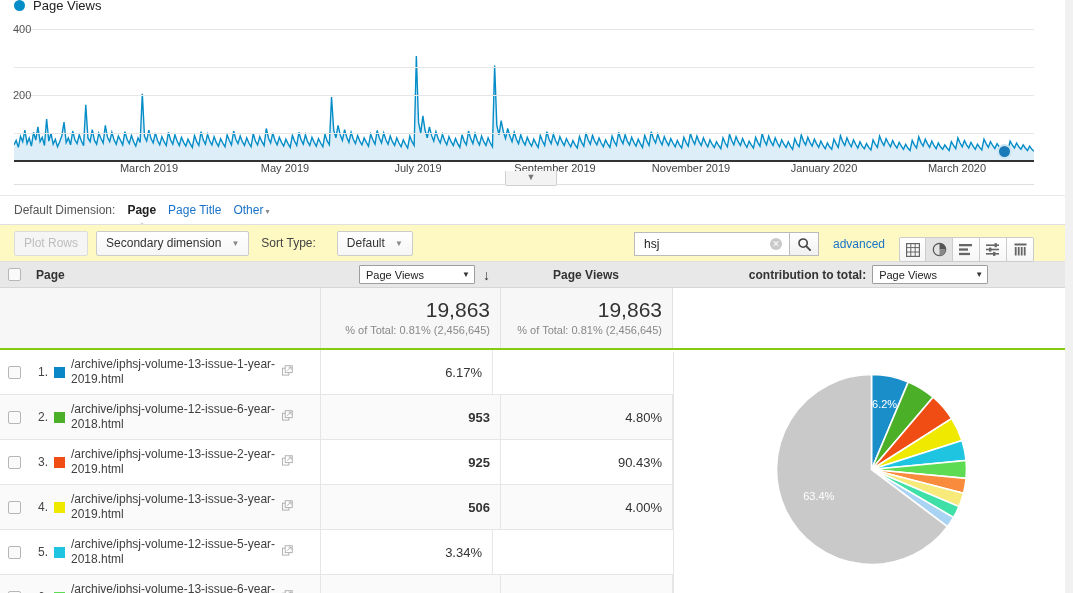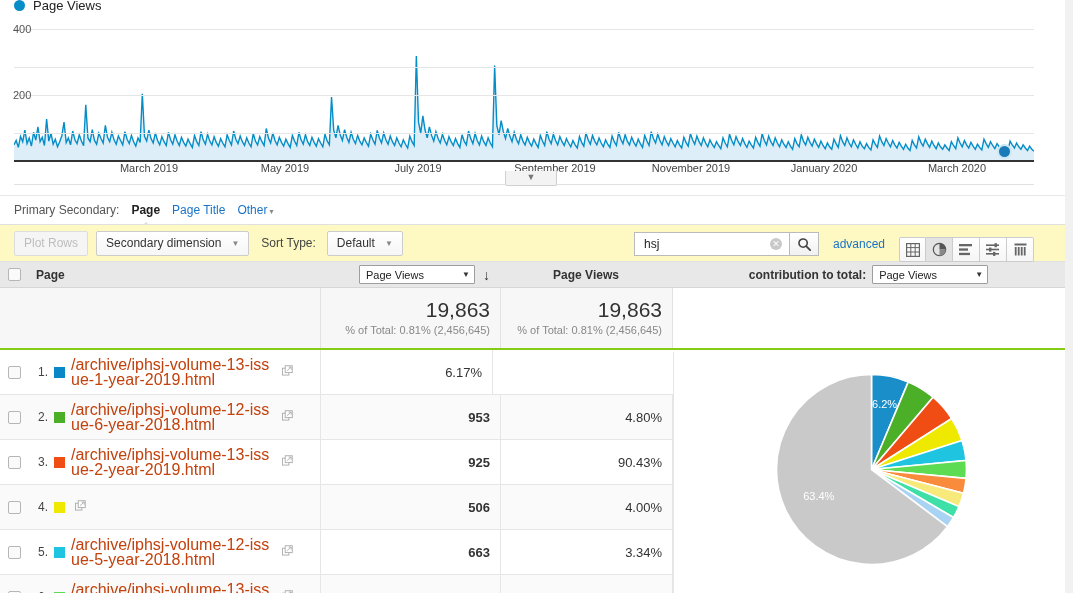--- a/index.html
+++ b/index.html
@@ -118,21 +118,21 @@
   .btn {
     height: 25px; padding: 0 9px;
     border: 1px solid #ccc; border-radius: 2px;
     background: linear-gradient(#fff,#f6f6f6);
     font-size: 12px; color: #333;
     display: inline-flex; align-items: center; gap: 8px;
     cursor: pointer;
   }
   .btn.disabled { color: #bdbdbd; background: #f5f5f5; border-color: #dcdcdc; cursor: default;}
   .tb-gap { width: 8px; }
-  .tb-text { font-size: 12px; color: #444; margin: 0 11px 0 12px; }
+  .tb-text { font-size: 12px; color: #444; margin: 0 21px 0 12px; }
 
   .search-group {
     position: absolute; left: 634px; top: 7px;
     display: flex; align-items: center;
   }
   .search-box {
     width: 155px; height: 24px;
     border: 1px solid #bbb; border-right: none;
     background: #fff;
     display: flex; align-items: center;
@@ -226,21 +226,21 @@
   .trow.alt { background: #fafafa; }
   .cell { display: flex; align-items: center; }
   .cell.num {
     justify-content: flex-end; padding-right: 10px;
     font-size: 13px; color: #333;
     border-left: 1px solid #e6e6e6;
   }
   .idx { width: 26px; text-align: right; font-size: 12px; color: #444; padding-right: 6px;}
   .swatch { width: 11px; height: 11px; flex: 0 0 11px; margin-right: 6px; }
   .url {
-    color: #c2410c; font-size: 16px; line-height: 15px;
+    color: #404040; font-size: 12px; line-height: 15px;
     width: 207px; word-break: break-all; cursor: pointer;
   }
   .ext-icon { margin-left: 4px; opacity: .6; }
   .pie-cell {
     flex: 1; border-left: 1px solid #e6e6e6; background: #fff;
   }
 
   
   .pie-panel {
     position: absolute;
@@ -290,21 +290,21 @@
         <span style="left: 541px;">September 2019</span>
         <span style="left: 677px;">November 2019</span>
         <span style="left: 810px;">January 2020</span>
         <span style="left: 943px;">March 2020</span>
       </div>
     <div class="chart-bottom-rule"></div>
     <div class="chart-expander">▼</div>
   </div>
 
   <div class="primary-dim">
-    <span class="pd-label">Primary Secondary:</span>
+    <span class="pd-label">Default Dimension:</span>
     <span class="pd-active">Page</span>
     <span class="pd-link">Page Title</span>
     <span class="pd-other"><span>Other</span><span class="caret">▾</span></span>
   </div>
 
   <div class="toolbar">
     <div class="btn disabled">
       <span>Plot Rows</span>
     </div>
     <div class="tb-gap"></div>
@@ -473,20 +473,21 @@
           <div class="cell num" style="width:172px">90.43%</div>
           <div class="pie-cell"></div>
         </div>
         <div class="trow alt">
           <div class="cell c-check">
             <div class="chk"></div>
           </div>
           <div class="cell" style="width:292px">
             <span class="idx">4.</span>
             <span class="swatch" style="background: rgb(239, 233, 0);"></span>
+            <span class="url">/archive/iphsj-volume-13-issue-3-year-2019.html</span>
             <span class="ext-icon"><svg width="11" height="11" viewBox="0 0 12 12">
                 <rect x="0.5" y="3.5" width="7" height="7.5" fill="none" stroke="#777" stroke-width="1"></rect>
                 <rect x="3.5" y="0.8" width="7.7" height="7.5" fill="#fff" stroke="#777" stroke-width="1"></rect>
                 <line x1="5.6" y1="6.2" x2="9.6" y2="2.4" stroke="#777" stroke-width="1"></line>
                 <polyline points="7.3,2.3 10,2.3 10,5" fill="none" stroke="#777" stroke-width="1"></polyline>
               </svg></span>
           </div>
           <div class="cell num" style="width:180px;font-weight:bold">506</div>
           <div class="cell num" style="width:172px">4.00%</div>
           <div class="pie-cell"></div>
@@ -499,21 +500,20 @@
             <span class="idx">5.</span>
             <span class="swatch" style="background: rgb(30, 196, 224);"></span>
             <span class="url">/archive/iphsj-volume-12-issue-5-year-2018.html</span>
             <span class="ext-icon"><svg width="11" height="11" viewBox="0 0 12 12">
                 <rect x="0.5" y="3.5" width="7" height="7.5" fill="none" stroke="#777" stroke-width="1"></rect>
                 <rect x="3.5" y="0.8" width="7.7" height="7.5" fill="#fff" stroke="#777" stroke-width="1"></rect>
                 <line x1="5.6" y1="6.2" x2="9.6" y2="2.4" stroke="#777" stroke-width="1"></line>
                 <polyline points="7.3,2.3 10,2.3 10,5" fill="none" stroke="#777" stroke-width="1"></polyline>
               </svg></span>
           </div>
-          <div class="cell num" style="width:180px;font-weight:bold">663</div>
           <div class="cell num" style="width:172px">3.34%</div>
           <div class="pie-cell"></div>
         </div>
         <div class="trow alt">
           <div class="cell c-check">
             <div class="chk"></div>
           </div>
           <div class="cell" style="width:292px">
             <span class="idx">6.</span>
             <span class="swatch" style="background: rgb(93, 219, 82);"></span>

